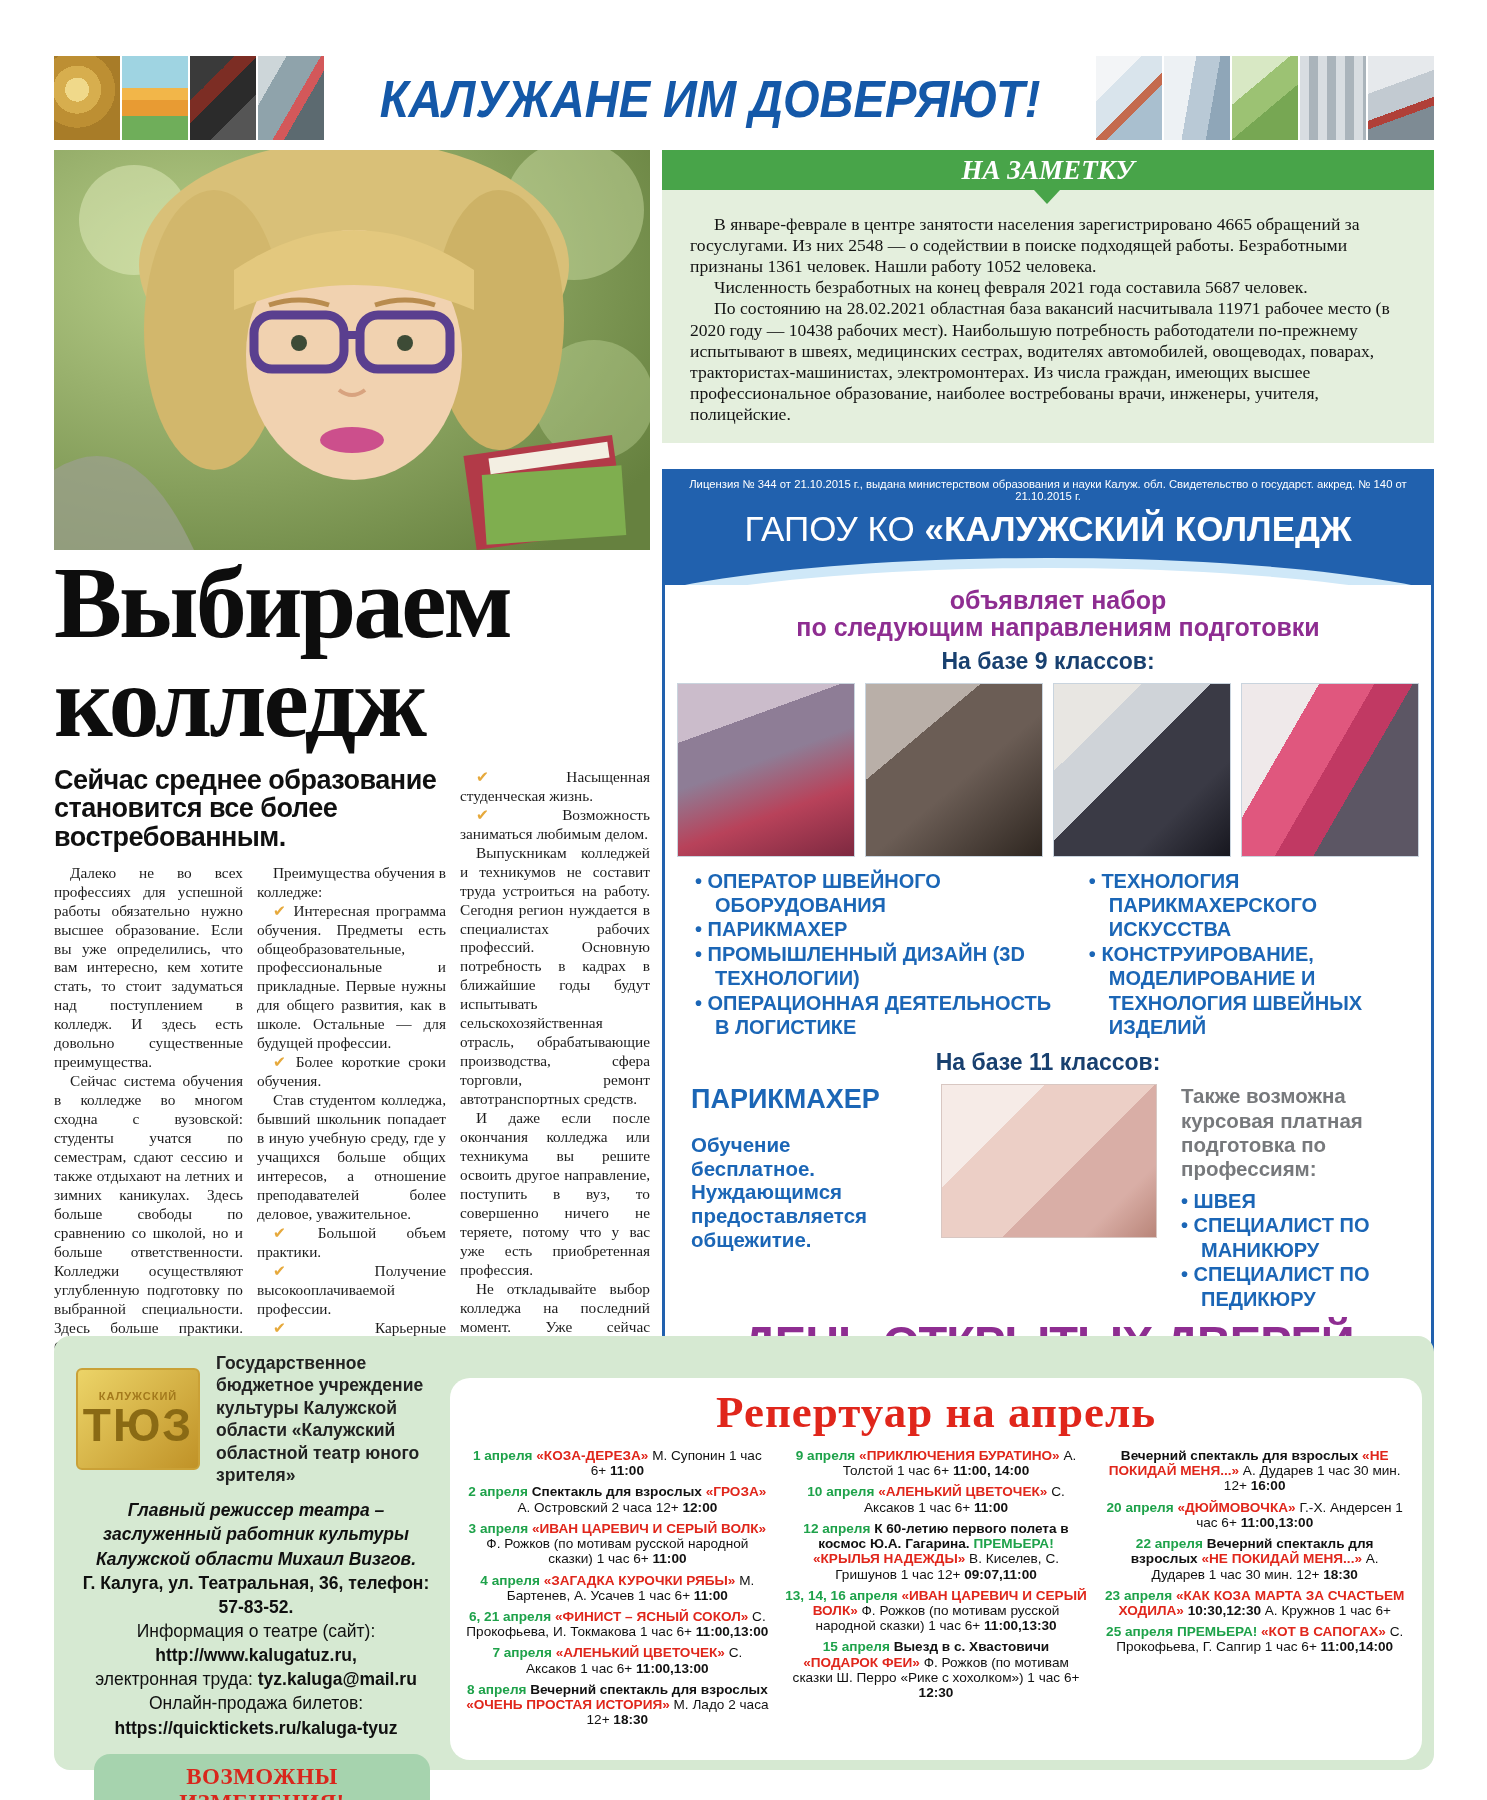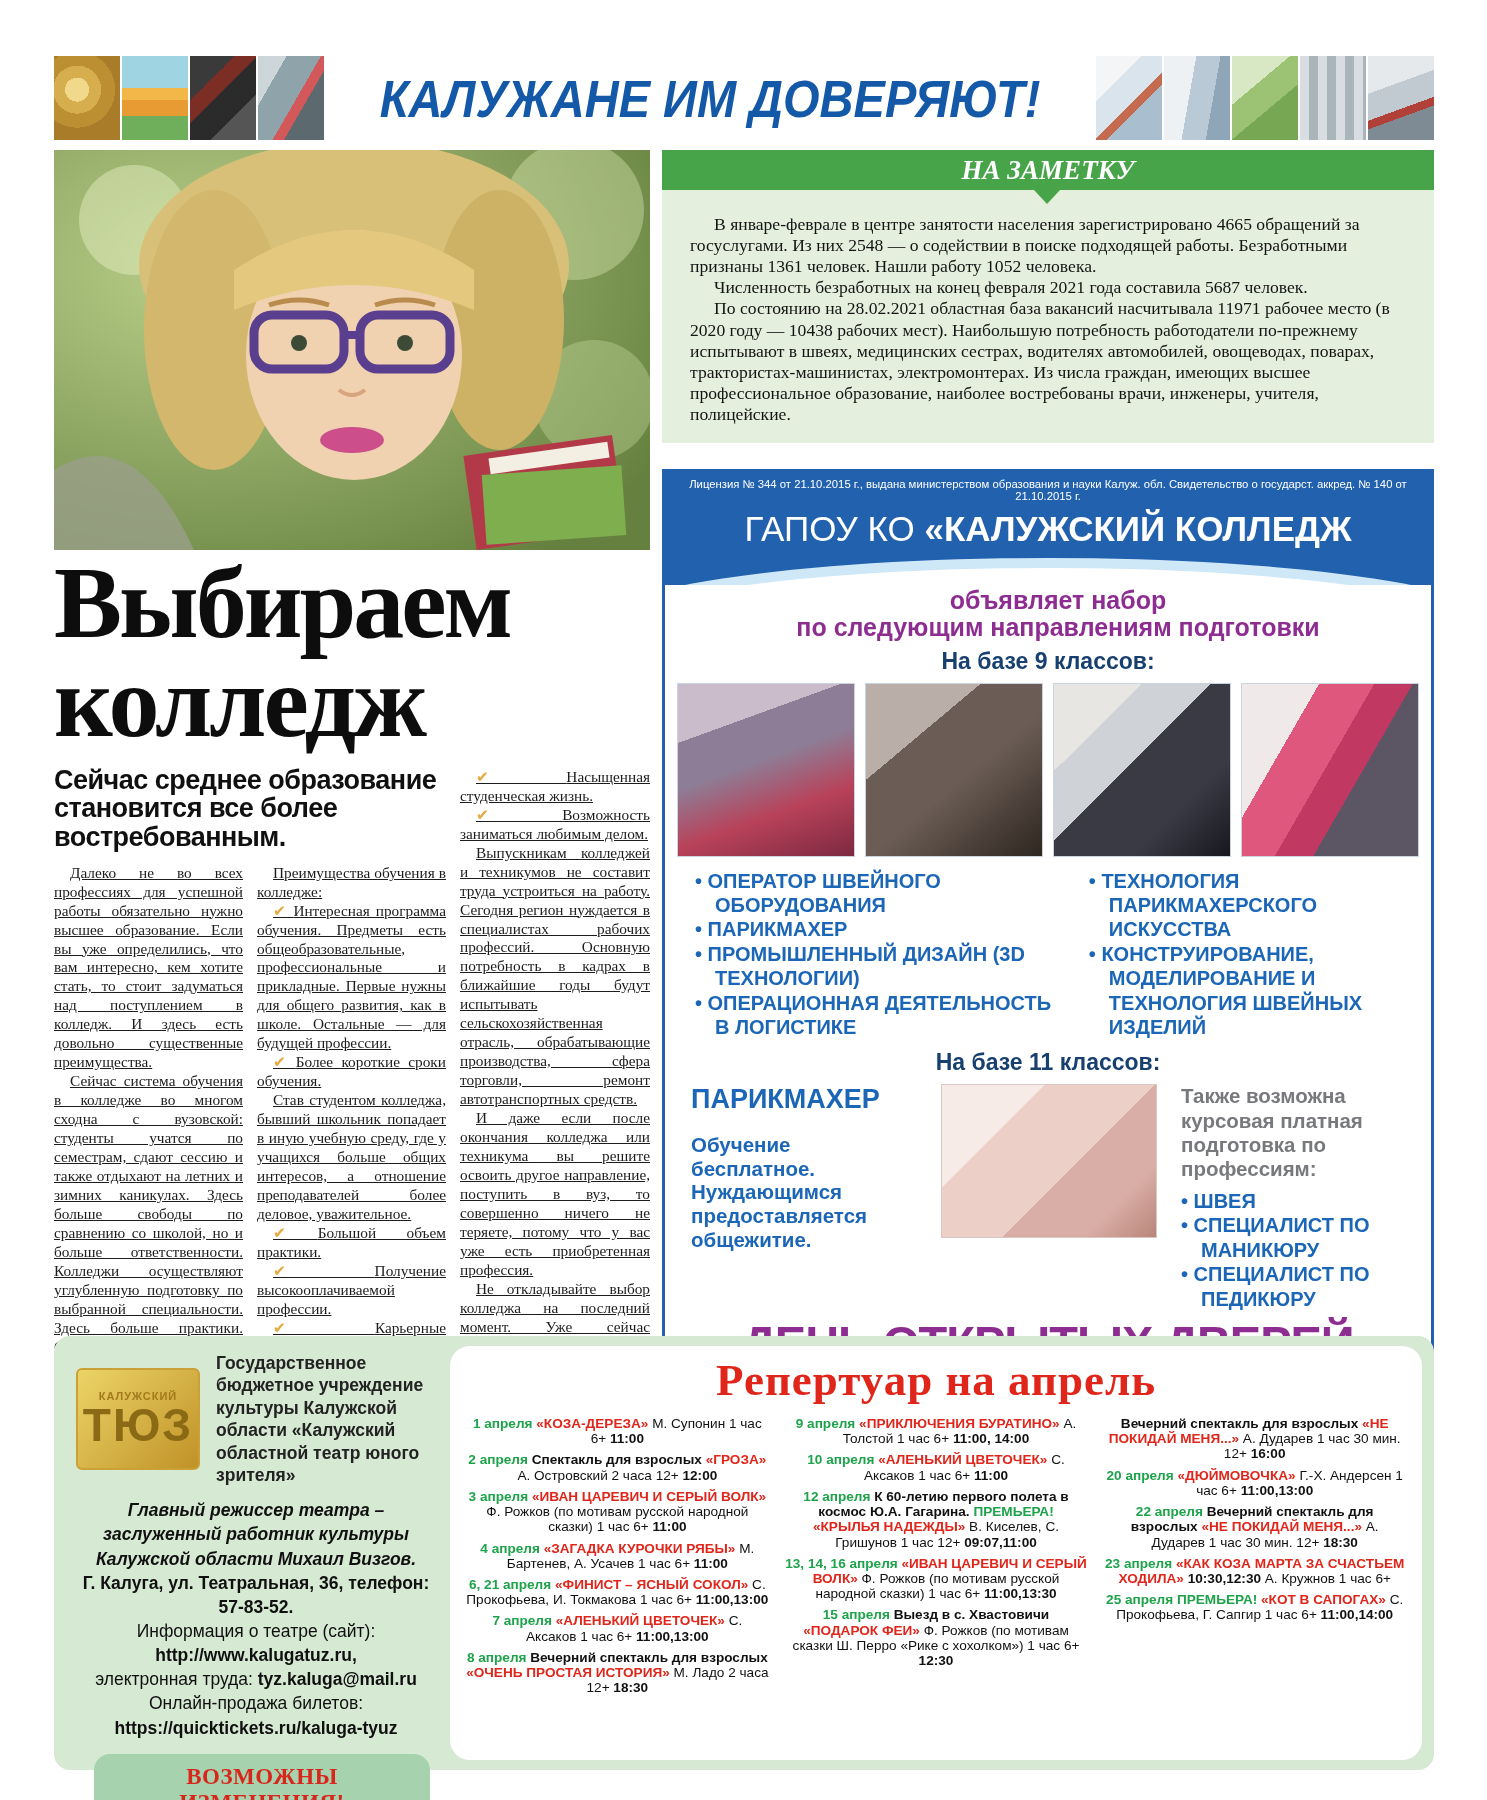--- a/index.html
+++ b/index.html
@@ -27,21 +27,21 @@
   
   .photo{width:596px;height:400px;overflow:hidden;}
   .photo svg{display:block;}
   .headline{font-family:"Liberation Serif",serif;font-weight:bold;font-size:102px;line-height:.97;
         color:#0d0d0d;letter-spacing:-3px;margin-top:4px;}
   .lead{margin-top:12px;font-size:27px;font-weight:bold;color:#101010;line-height:1.06;letter-spacing:-.5px;}
   .art-flex{display:flex;gap:14px;margin-top:2px;}
   .left2{width:392px;}
   .two-cols{display:flex;gap:14px;margin-top:12px;}
   .acol{width:189px;font-family:"Liberation Serif",serif;font-size:15.3px;line-height:1.24;
-        text-align:justify;color:#1c1c1c;text-decoration:underline;}
+        text-align:justify;color:#1c1c1c;}
   .col3{width:190px;margin-top:14px;}
   .para{text-indent:16px;margin:0;}
   .tick{color:#e6a93c;font-family:"DejaVu Sans",sans-serif;font-weight:bold;}
   
   .zametka{background:#e4efdd;padding-bottom:10px;}
   .zametka-header{height:40px;background:#48a449;color:#fff;display:flex;align-items:center;justify-content:center;
         font-family:"Liberation Serif",serif;font-style:italic;font-weight:bold;font-size:27px;position:relative;}
   .zametka-header::after{content:'';position:absolute;top:40px;left:50%;margin-left:-14px;
         border:13px solid transparent;border-top:14px solid #48a449;border-bottom:0;}
   .zametka-body{padding:24px 28px 8px;font-family:"Liberation Serif",serif;font-size:17.6px;line-height:1.2;color:#141414;}
@@ -97,21 +97,21 @@
   .tyz-logo{width:120px;height:98px;border-radius:6px;background:linear-gradient(135deg,#ecd468,#c09227);
         display:flex;flex-direction:column;align-items:center;justify-content:center;border:2px solid #caa137;}
   .logo-top{font-size:11px;font-weight:bold;color:#a3791c;letter-spacing:1px;}
   .logo-main{font-size:46px;font-weight:bold;color:#8a6a14;line-height:1;letter-spacing:2px;}
   .org-text{flex:1;font-size:17.5px;line-height:1.28;color:#222;font-weight:bold;}
   .th-lines{text-align:center;font-size:17.5px;line-height:1.38;color:#101010;margin-top:12px;}
   .th-dir{font-weight:bold;font-style:italic;}
   .th-bold{font-weight:bold;}
   .warn-box{background:#a6d3ae;border-radius:16px;margin:14px 6px 0 18px;padding:10px 12px 12px;text-align:center;}
   .warn-title{color:#d9261c;font-weight:bold;font-size:23px;font-family:"Liberation Serif",serif;letter-spacing:.5px;}
-  .rep-panel{flex:1;background:#fff;border-radius:20px;padding:6px 16px 8px;box-sizing:border-box;}
+  .rep-panel{flex:1;background:#fff;border-radius:20px;padding:6px 16px 8px;box-sizing:border-box;margin-top:32px;}
   .rep-title{text-align:center;color:#e0261b;font-weight:bold;font-size:45px;font-family:"Liberation Serif",serif;
         margin:2px 0 10px;letter-spacing:1px;}
   .rep-cols{display:flex;gap:16px;}
   .rep-col{flex:1;text-align:center;font-size:13.6px;line-height:1.12;}
   .entry{margin:0 0 6px;}
   .seg-g{color:#1ea24a;font-weight:bold;}
   .seg-r{color:#e0261b;font-weight:bold;}
   .seg-b{color:#111;font-weight:bold;}
   .seg-n{color:#111;font-weight:normal;}
 </style>

